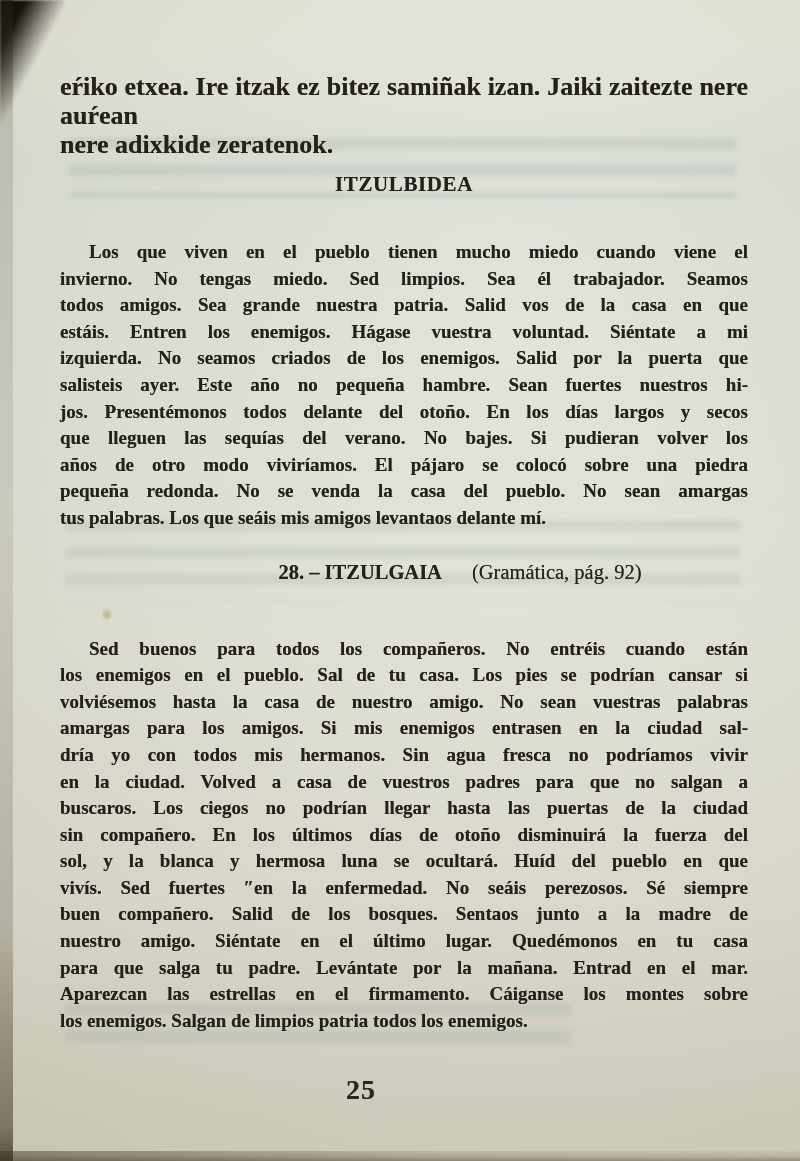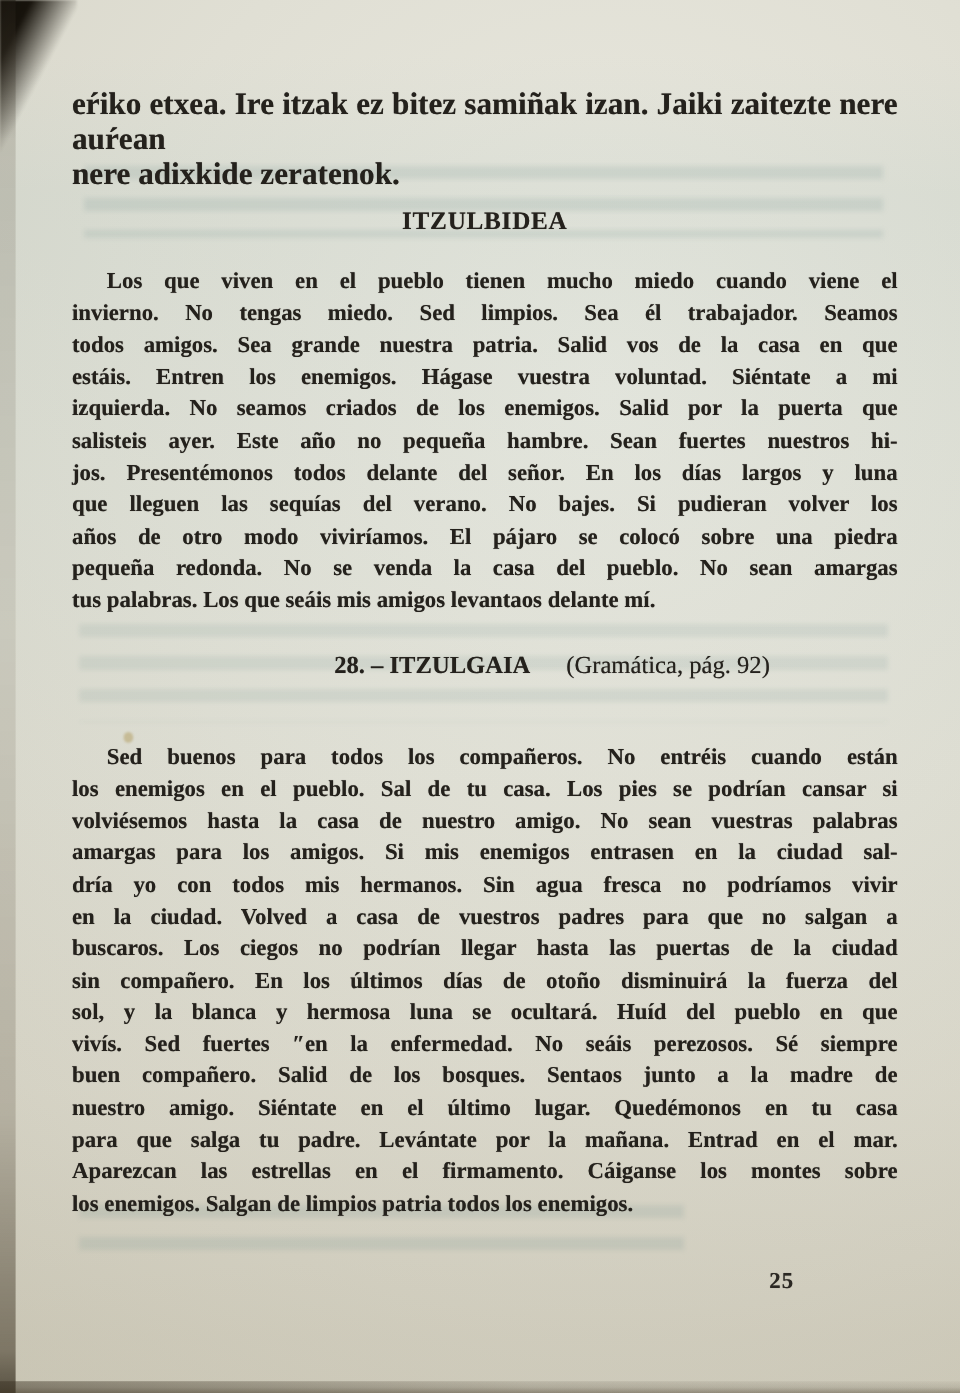--- a/index.html
+++ b/index.html
@@ -69,30 +69,30 @@
   .tline{text-align:justify;text-align-last:justify;}
   .tline.last{text-align-last:left;}
   .carryover{font-size:26px;line-height:29px;}
   .carryover .tline{text-align-last:left;}
   .heading-1{
     margin:13px 0 0;text-align:center;
     font-size:21px;font-weight:bold;letter-spacing:0.6px;
   }
   .para{font-size:19px;line-height:26.6px;}
   .para .tline:first-child{text-indent:29px;}
-  .para-1{margin-top:25px;}
+  .para-1{margin-top:42px;}
   .heading-2{
     margin-top:29px;text-align:center;font-size:20.5px;font-weight:bold;
     transform:translateX(56px);white-space:nowrap;
   }
   .heading-2 .h2-ref{margin-left:30px;font-weight:normal;}
   .para-2{margin-top:52px;}
   .page-number{
-    margin-top:40px;text-align:right;padding-right:86px;
-    font-size:19px;font-weight:bold;color:#2b2823;letter-spacing:1px;
+    margin-top:40px;text-align:center;padding-right:86px;
+    font-size:28px;font-weight:bold;color:#2b2823;letter-spacing:1px;
   }
 </style>
 </head>
 <body>
 
 <div class="photo">
 
   <div class="bleed bleed-1"></div>
   <div class="bleed bleed-2"></div>
   <div class="bleed bleed-3"></div>
@@ -107,21 +107,21 @@
 
     <h1 class="heading-1">ITZULBIDEA</h1>
 
     <div class="para para-1">
         <div class="tline">Los que viven en el pueblo tienen mucho miedo cuando viene el</div>
         <div class="tline">invierno. No tengas miedo. Sed limpios. Sea él trabajador. Seamos</div>
         <div class="tline">todos amigos. Sea grande nuestra patria. Salid vos de la casa en que</div>
         <div class="tline">estáis. Entren los enemigos. Hágase vuestra voluntad. Siéntate a mi</div>
         <div class="tline">izquierda. No seamos criados de los enemigos. Salid por la puerta que</div>
         <div class="tline">salisteis ayer. Este año no pequeña hambre. Sean fuertes nuestros hi-</div>
-        <div class="tline">jos. Presentémonos todos delante del señor. En los días largos y luna</div>
+        <div class="tline">jos. Presentémonos todos delante del otoño. En los días largos y secos</div>
         <div class="tline">que lleguen las sequías del verano. No bajes. Si pudieran volver los</div>
         <div class="tline">años de otro modo viviríamos. El pájaro se colocó sobre una piedra</div>
         <div class="tline">pequeña redonda. No se venda la casa del pueblo. No sean amargas</div>
         <div class="tline last">tus palabras. Los que seáis mis amigos levantaos delante mí.</div>
       </div>
 
     <div class="heading-2">
       <span class="h2-title">28. – ITZULGAIA</span><span class="h2-ref">(Gramática, pág. 92)</span>
     </div>
 

